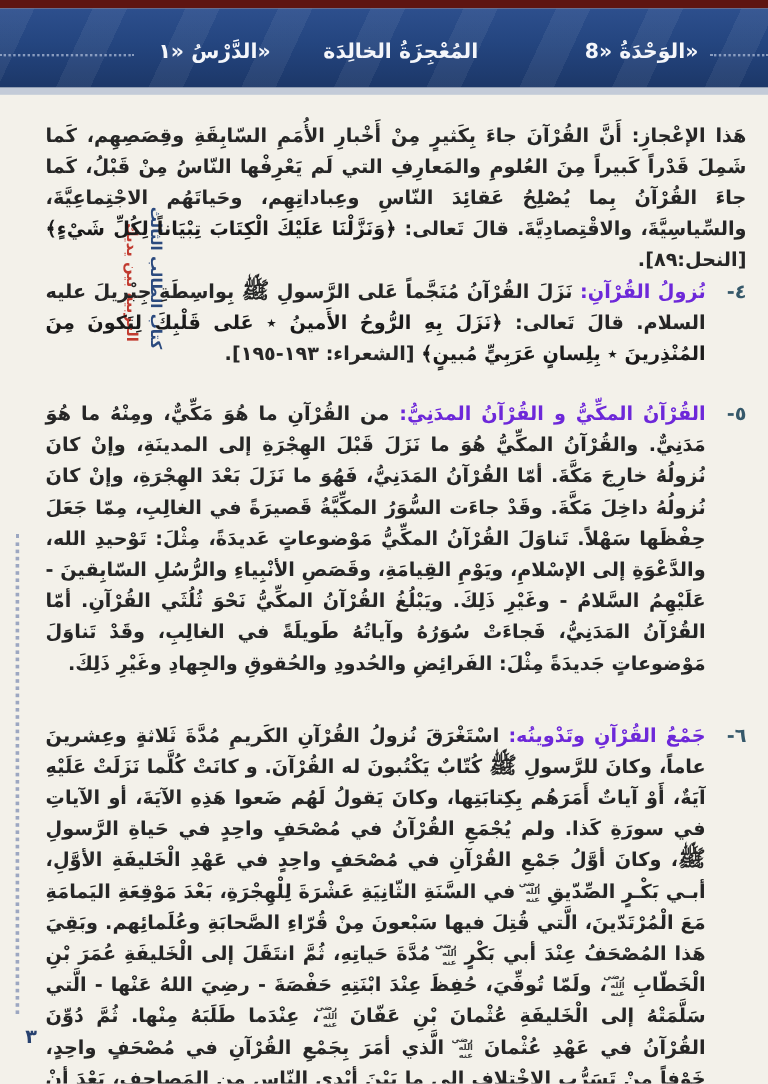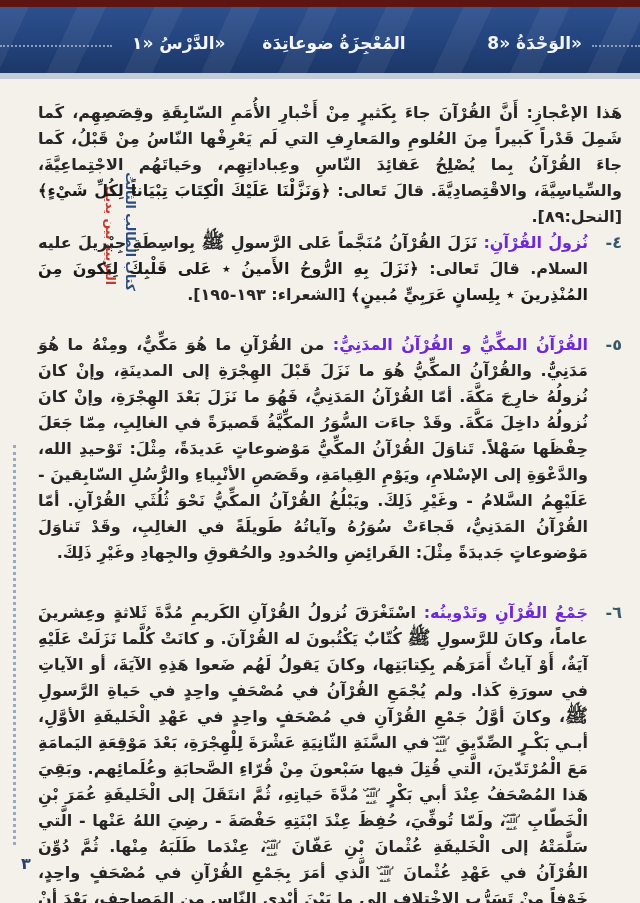--- a/index.html
+++ b/index.html
@@ -56,34 +56,34 @@
   .item-6{margin-top:34px;}
   .item-num{
     position:absolute;right:0;top:0;color:#35586a;font-weight:bold;
   }
   .item-heading{color:#6d28d9;font-weight:bold;}
   .seg-n{}
   .seg-verse{font-weight:bold;color:#1b1b1b;}
   .seg-saw{font-size:19px;line-height:0;}
   .seg-rda{
     display:inline-block;width:15px;font-size:7px;line-height:1;
-    vertical-align:middle;color:#3a3a3a;text-align:left;white-space:normal;
+    vertical-align:middle;color:#3a3a3a;text-align:right;white-space:normal;
   }
 </style>
 </head>
 <body>
 
 <div class="book">
 
   <div class="top-edge"></div>
 
   <div class="header-band">
     <div class="h-dots h-dots-left"></div>
     <div class="h-text h-unit">الوَحْدَةُ  «8»</div>
-    <div class="h-text h-title">المُعْجِزَةُ ضوعاتِدَة</div>
+    <div class="h-text h-title">المُعْجِزَةُ الخالِدَة</div>
     <div class="h-text h-lesson">الدَّرْسُ  «١»</div>
     <div class="h-dots h-dots-right"></div>
   </div>
   <div class="band-strip"></div>
 
   <aside class="sidebar">
     <div class="side-text side-series">العربية بين يديك</div>
     <div class="side-text side-book">كتاب الطالب الثالث</div>
     <div class="side-dots"></div>
     <div class="page-num">٣</div>

